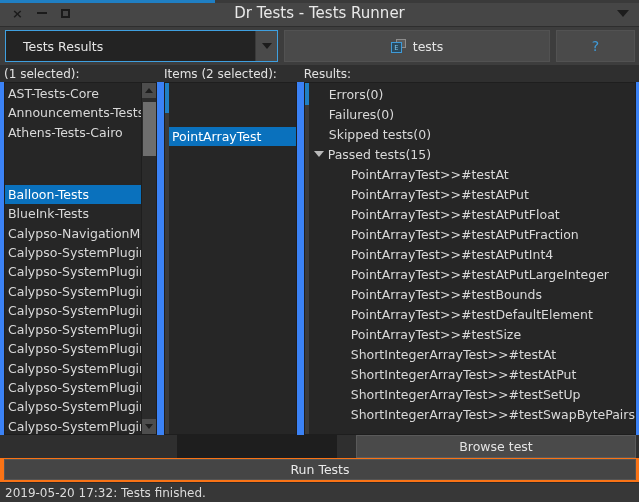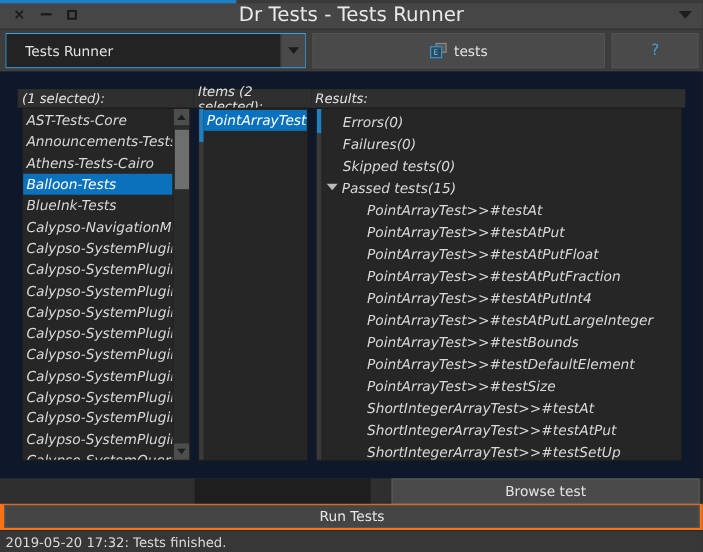--- a/index.html
+++ b/index.html
@@ -56,21 +56,21 @@
     width: 9px; height: 9px;
     border: 2px solid #1b1b1b;
   }
   .win-btn .dash {
     width: 10px; height: 2px; background: #1b1b1b;
   }
   .title-text {
     position: absolute; left: 0; right: 0;
     text-align: center;
     color: #e9e9e9;
-    font-size: 18px;
+    font-size: 15px;
     pointer-events: none;
   }
   .title-menu-arrow {
     margin-left: auto; margin-right: 10px;
     width: 0; height: 0;
     border-left: 6px solid transparent;
     border-right: 6px solid transparent;
     border-top: 7px solid #1d1d1d;
     cursor: pointer;
     z-index: 2;
@@ -137,24 +137,23 @@
     background: #2a4a5e;
     color: #7fc4ec; font-size: 7px;
     display: flex; align-items: center; justify-content: center;
     font-family: "DejaVu Sans Mono", monospace;
   }
 
   
   .body-area {
     flex: 1;
     display: flex;
-    background: #0f172a;
-    padding: 16px;
+    background: #3b82f6;
+    padding: 0;
     min-height: 0;
-    font-style: italic;
   }
   .pane { display: flex; flex-direction: column; min-height: 0; }
   .pane-left   { width: 160px; }
   .pane-mid    { width: 158px; }
   .pane-right  { flex: 1; }
 
   .pane-header {
     height: 17px; min-height: 17px;
     color: #e2e2e2;
     font-size: 12px;
@@ -181,21 +180,21 @@
   .row {
     height: 19.3px;
     display: flex; align-items: center;
     color: #d9d9d9;
     font-size: 12.5px;
     padding-left: 3px;
     white-space: nowrap;
     overflow: hidden;
     cursor: pointer;
   }
-  .row.sel-primary { background: #0a71bd; color: #ffffff; }
+  .row.sel-primary { background: #0a71bd; color: #ffffff; margin-top: 43px; }
   .row.sel-second  { background: #555c63; color: #f0f0f0; }
 
   
   .vscroll {
     width: 15px;
     background: #333333;
     display: flex; flex-direction: column;
     align-items: center;
     border-left: 1px solid #1e1e1e;
     cursor: pointer;
@@ -313,21 +312,21 @@
       <span class="win-btn">
           <span class="sq"></span>
         </span>
     </div>
     <div class="title-text">Dr Tests - Tests Runner</div>
     <div class="title-menu-arrow"></div>
   </div>
 
   <div class="toolbar">
     <div class="combo">
-      <div class="combo-value">Tests Runner</div>
+      <div class="combo-value">Tests Results</div>
       <div class="combo-arrow-box">
           <span class="chev-down"></span>
         </div>
     </div>
     <div class="tb-sep"></div>
     <div class="tb-btn switch-btn">
       <span class="switch-icon">
         <span class="back"></span>
           <span class="front">E</span>
       </span>

